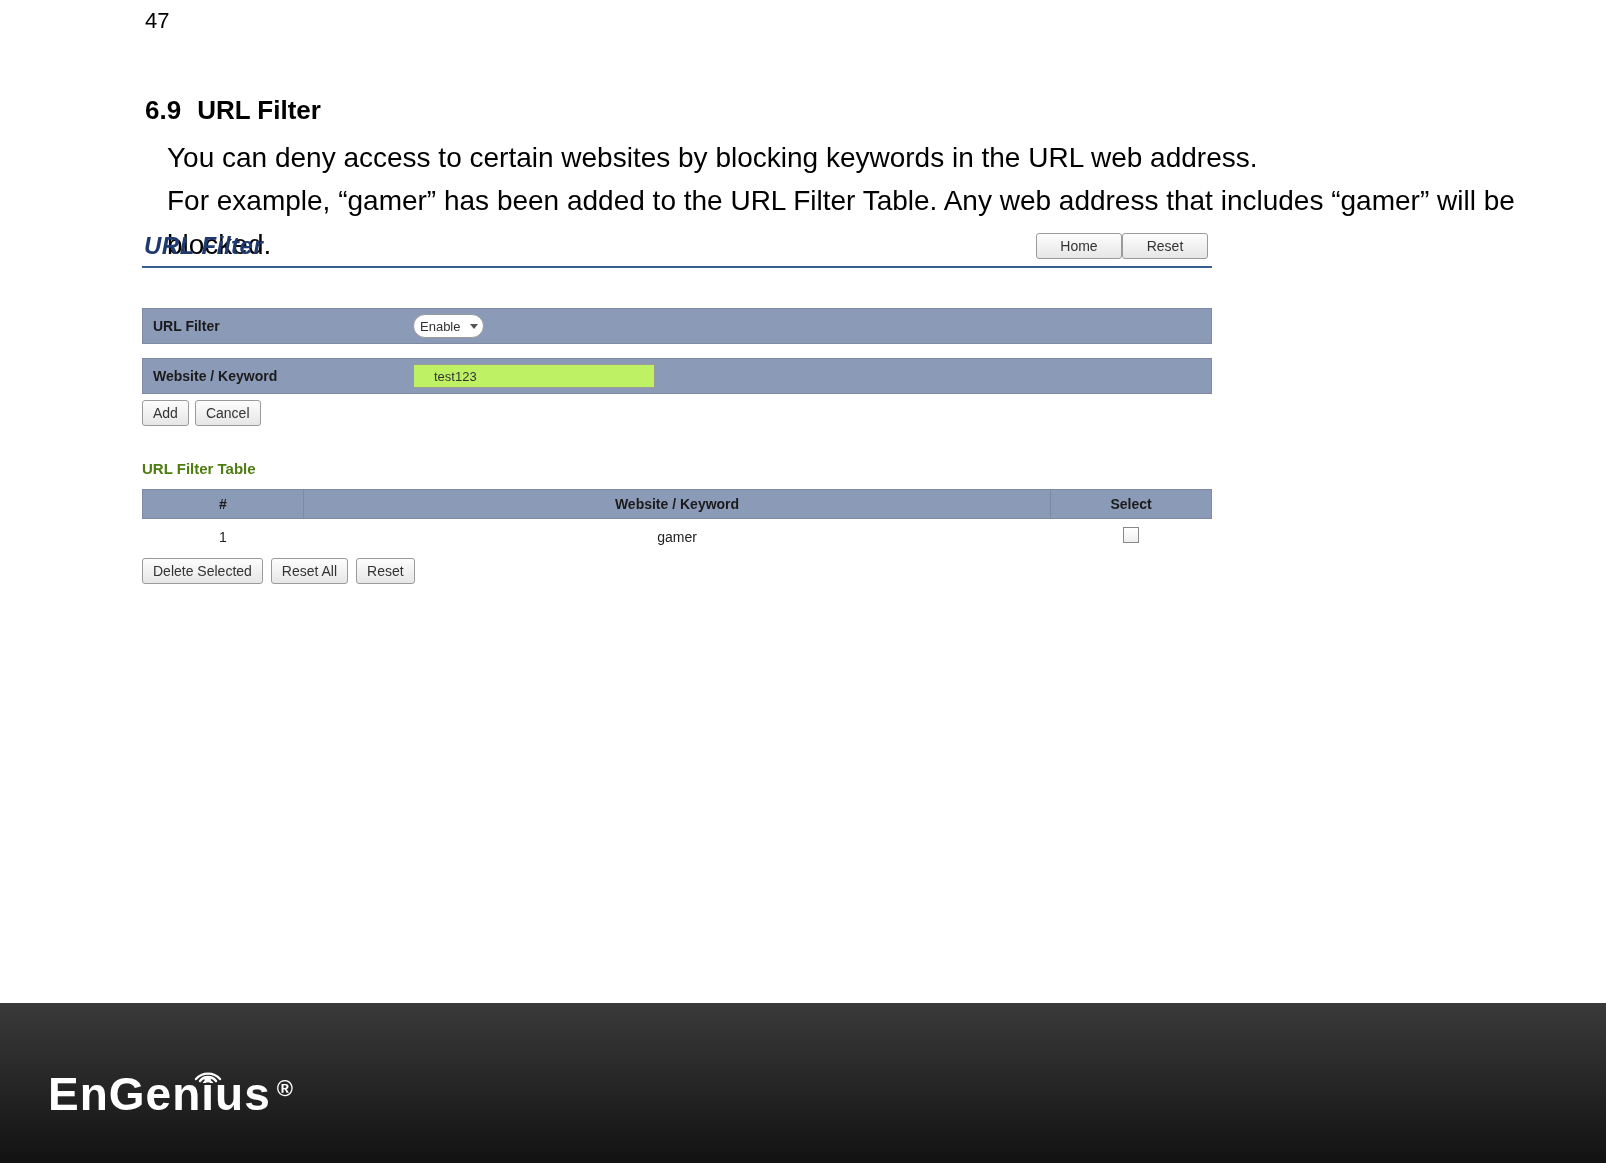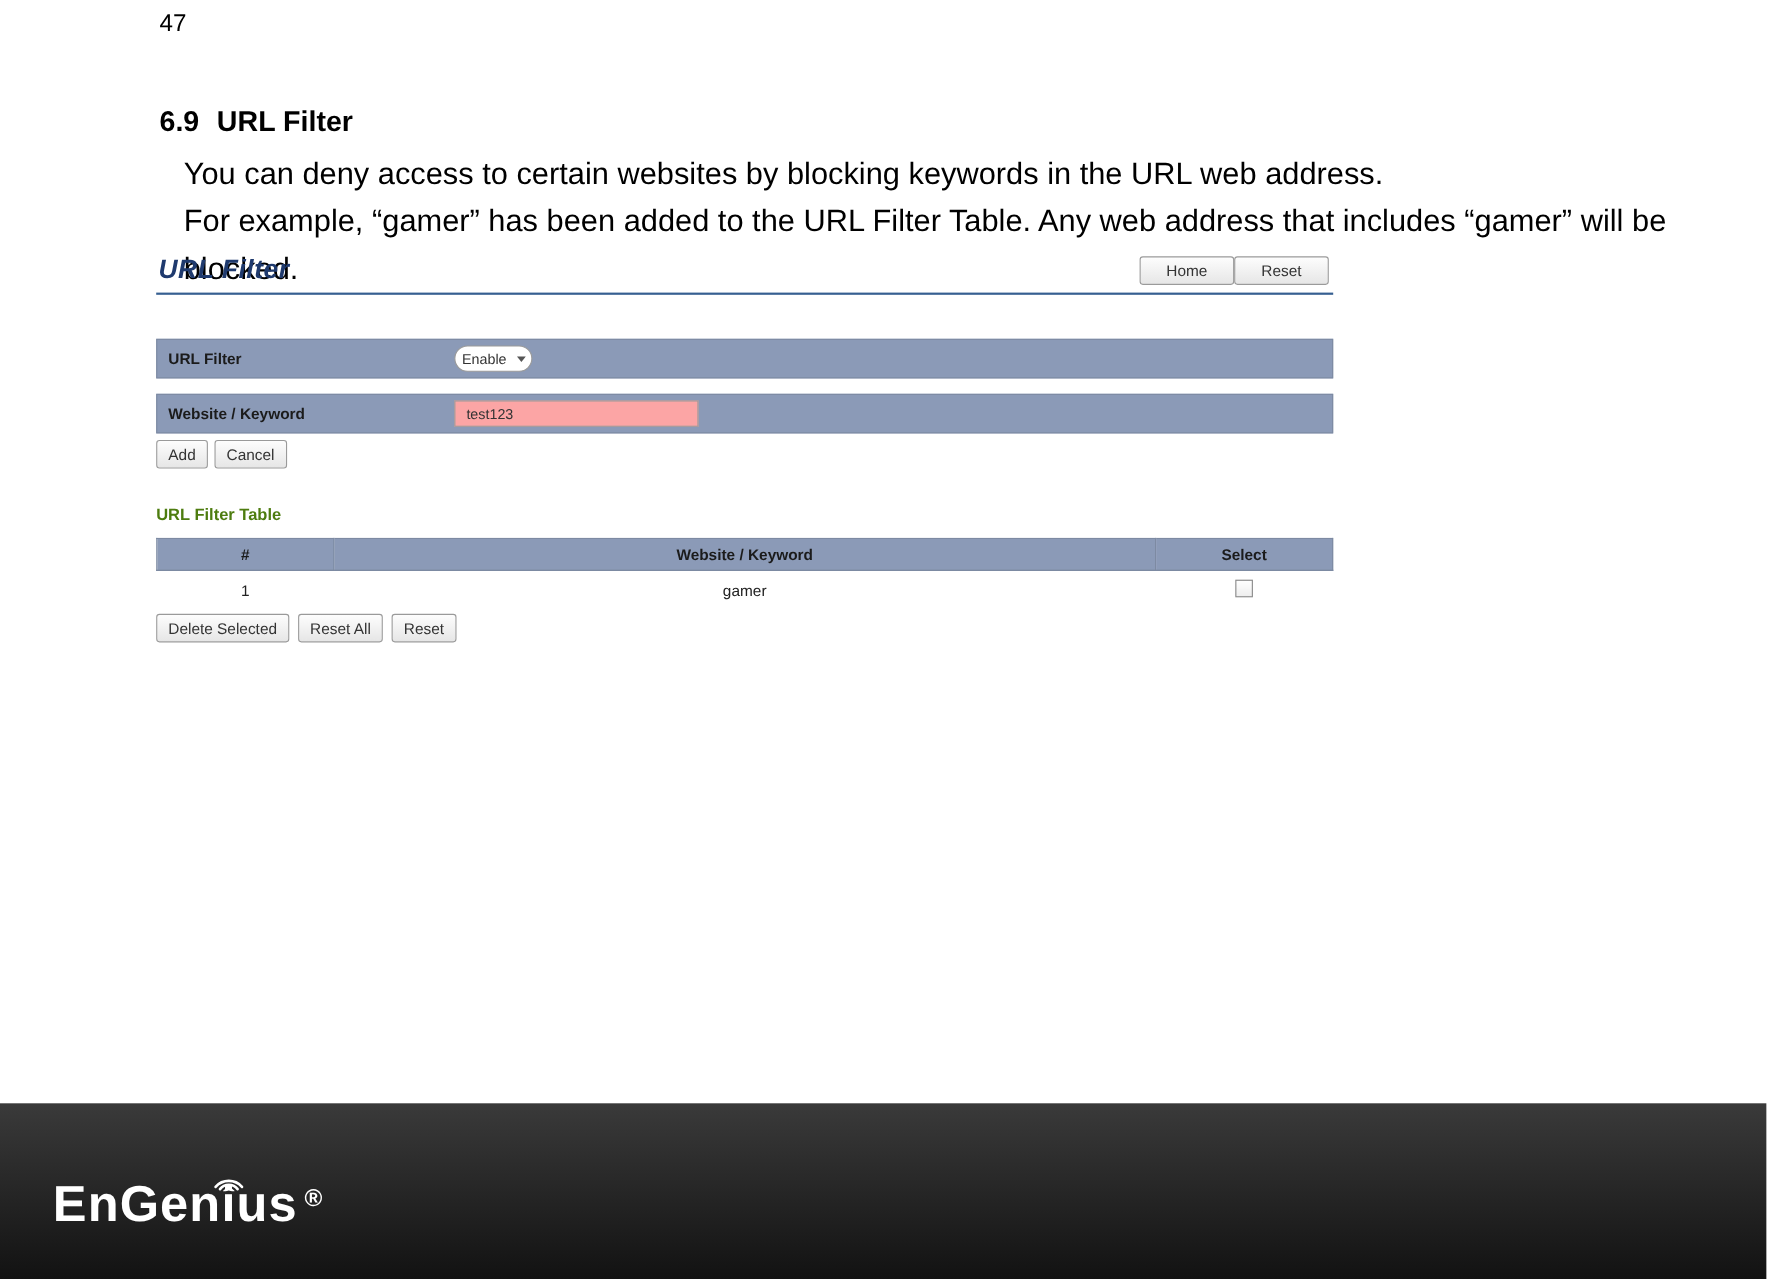--- a/index.html
+++ b/index.html
@@ -16,21 +16,21 @@
   .btn{background:linear-gradient(#fdfdfd,#e6e6e6);border:1px solid #9a9a9a;border-radius:3px;font-size:14px;color:#333;cursor:pointer;padding:4px 10px;}
   .btn.wide{min-width:86px;text-align:center;}
 
   .gap1{height:40px;}
   .bar{background:#8b9ab7;display:flex;align-items:center;height:34px;border:1px solid #7d8aa2;}
   .bar-label{width:260px;padding-left:10px;color:#1b1b1b;font-size:14px;font-weight:bold;}
   .field-area{display:flex;align-items:center;}
   .select{appearance:none;-webkit-appearance:none;background:#fff;border:1px solid #9a9a9a;height:24px;padding:0 22px 0 6px;font-size:13px;color:#333;border-radius:12px;position:relative;}
   .select-wrap{position:relative;display:inline-block;}
   .select-wrap::after{content:"";position:absolute;right:6px;top:50%;margin-top:-2px;border-left:4px solid transparent;border-right:4px solid transparent;border-top:5px solid #555;pointer-events:none;}
-  .textfield{background:#fca5a5;border:1px solid #9a9a9a;height:22px;width:200px;padding:0 10px;font-size:13px;color:#333;}
+  .textfield{background:#bef264;border:1px solid #9a9a9a;height:22px;width:200px;padding:0 20px;font-size:13px;color:#333;}
 
   .gap2{height:14px;}
   .actions{display:flex;gap:6px;padding:6px 0 0 0;}
   .gap3{height:34px;}
 
   .subhead{font-size:15px;font-weight:bold;color:#4d7c0f;margin-bottom:12px;}
   .tbl{width:100%;border-collapse:collapse;}
   .tbl thead td{background:#8b9ab7;border:1px solid #7d8aa2;font-size:14px;font-weight:bold;color:#1b1b1b;text-align:center;padding:6px 0;}
   .tbl td.col-idx{width:160px;}
   .tbl td.col-kw{}

